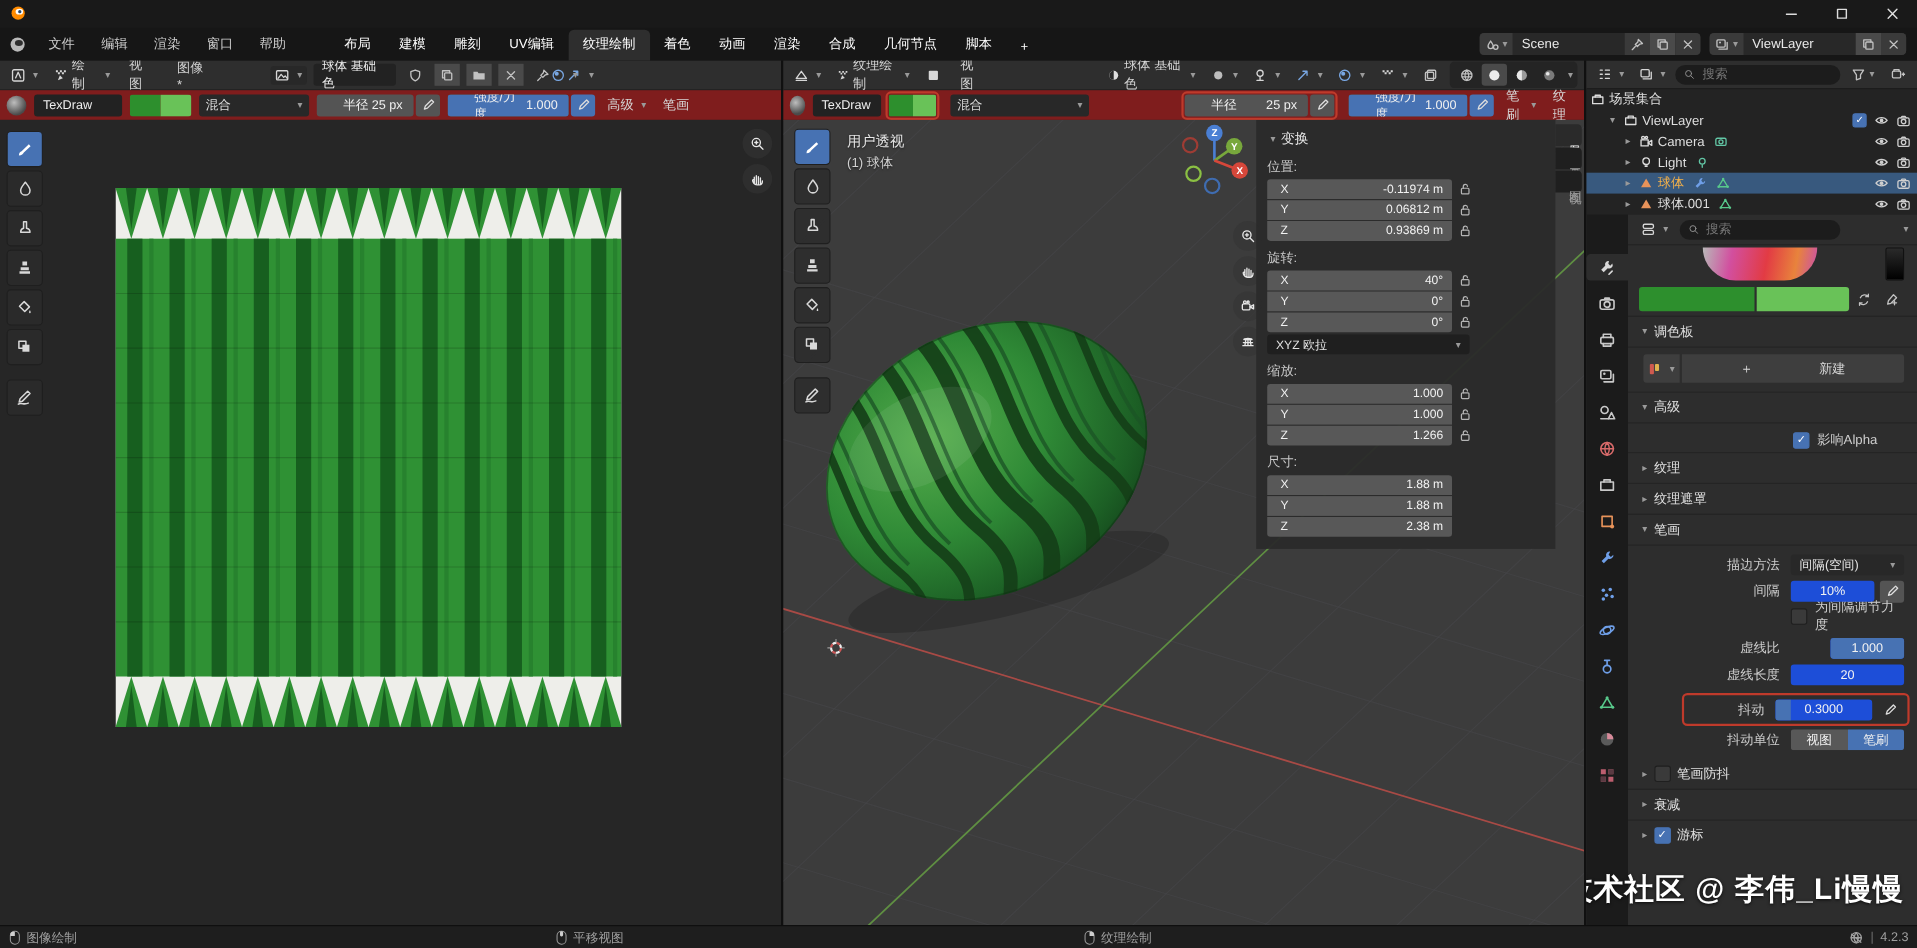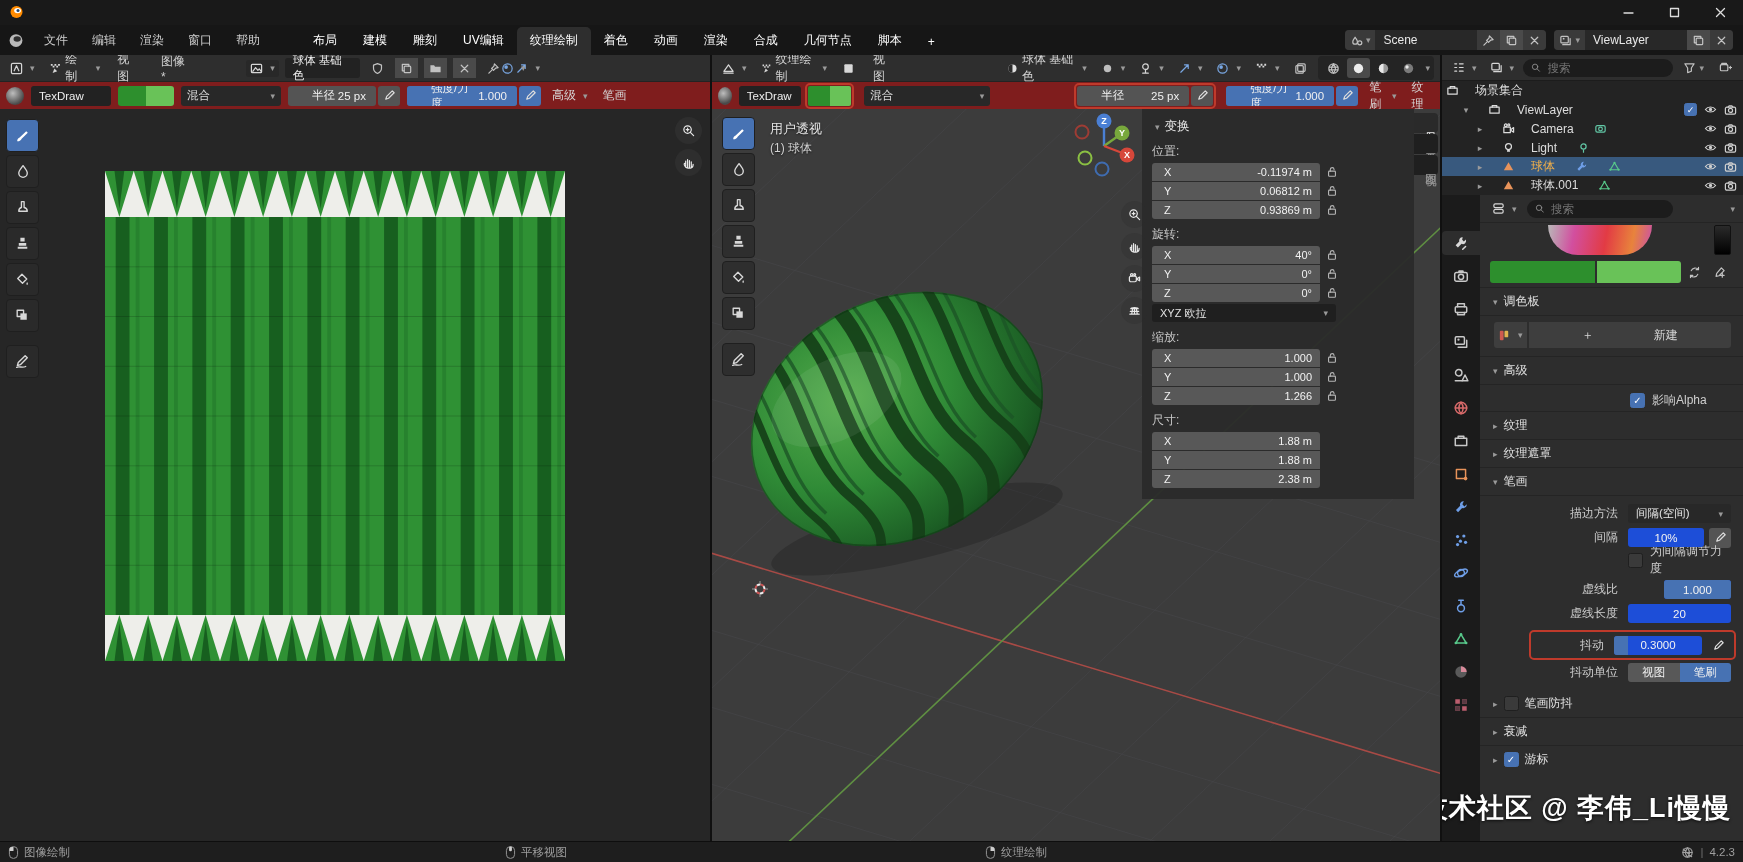--- a/index.html
+++ b/index.html
@@ -75,21 +75,21 @@
   .tp-dd{width:168px;height:18px;background:#1f1f1f;border-radius:3px;margin:2px 0;display:flex;align-items:center;padding:0 8px;color:#e2e2e2;font-size:11px;}
   .ntabs{position:absolute;right:0;top:4px;width:26px;display:flex;flex-direction:column;gap:1px;}
   .ntab{writing-mode:vertical-rl;padding:10px 0;text-align:center;background:#1f1f1f;color:#9a9a9a;border-radius:0 4px 4px 0;font-size:11.5px;width:24px;}
   .ntab.active{background:#2a2a2a;color:#ededed;}
   
   #right-col{left:1442px;right:0;}
   #outliner{position:absolute;left:0;right:0;top:0;height:140px;background:#232323;overflow:hidden;}
   .ol-header{height:25px;background:#2e2e2e;display:flex;align-items:center;gap:5px;padding:0 6px;border-bottom:1px solid #1c1c1c;}
   .search-pill{flex:1;height:18px;background:#1c1c1c;border-radius:10px;display:flex;align-items:center;gap:5px;padding:0 8px;color:#909090;}
   .search-pill input{background:none;border:none;outline:none;color:#cfcfcf;width:100%;font-size:11.5px;font-family:inherit;}
-  .ol-row{height:19px;display:flex;align-items:center;padding:0 6px 0 4px;color:#dedede;font-size:12px;gap:16px;}
+  .ol-row{height:19px;display:flex;align-items:center;padding:0 6px 0 4px;color:#dedede;font-size:12px;gap:4px;}
   .ol-row.selected{background:#38597e;}
   .ol-right{margin-left:auto;display:flex;gap:7px;color:#a8a8a8;}
   .ol-exp{width:12px;color:#9a9a9a;font-size:9px;text-align:center;}
   #properties{position:absolute;left:0;right:0;top:140px;bottom:0;background:#2d2d2d;}
   .ptab-strip{position:absolute;left:0;top:0;bottom:0;width:38px;background:#1b1b1b;display:flex;flex-direction:column;align-items:center;padding-top:36px;gap:9px;}
   .ptab{width:38px;height:24px;display:flex;align-items:center;justify-content:center;}
   .ptab.active{background:#2d2d2d;border-radius:4px 0 0 4px;}
   .prop-main{position:absolute;left:38px;right:0;top:0;bottom:0;overflow:hidden;}
   .prop-header{height:27px;display:flex;align-items:center;gap:6px;padding:0 8px;border-bottom:1px solid #242424;}
   .cwheel{width:104px;height:30px;border-radius:0 0 60px 60px;background:linear-gradient(100deg,#b8b8b8,#d24f9f 25%,#e23b44 55%,#e8833c 80%,#c94fae);}

